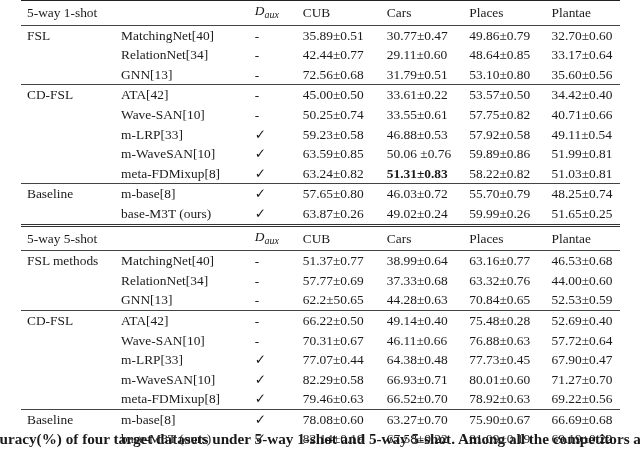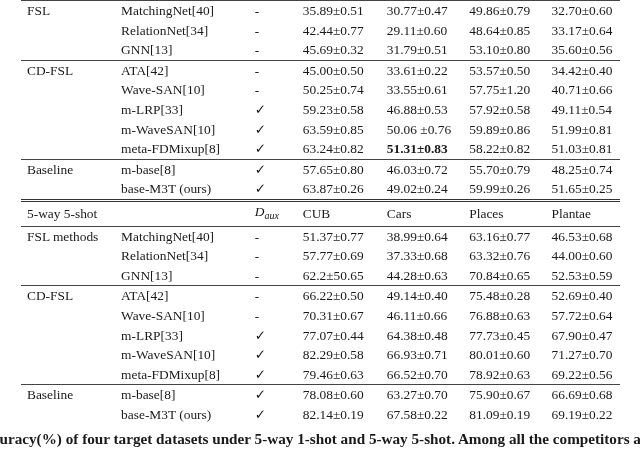--- a/index.html
+++ b/index.html
@@ -39,20 +39,28 @@
     <col style="width:96px">
       <col style="width:130px">
       <col style="width:50px">
     <col style="width:86px">
       <col style="width:84px">
       <col style="width:84px">
       <col style="width:69px">
   </colgroup>
   <tbody>
 
+    <tr class="top-rule">
+      <td class="c-group" colspan="2">5-way 1-shot</td>
+      <td class="c-daux hdr-daux"><span>D</span><sub>aux</sub></td>
+      <td>CUB</td>
+      <td>Cars</td>
+      <td>Places</td>
+      <td>Plantae</td>
+    </tr>
 
     <tr class="mid-rule">
       <td class="c-group">FSL</td>
       <td>MatchingNet[40]</td>
       <td class="c-daux">-</td>
       <td>35.89±0.51</td>
       <td>30.77±0.47</td>
       <td>49.86±0.79</td>
       <td>32.70±0.60</td>
     </tr>
@@ -62,41 +70,41 @@
       <td class="c-daux">-</td>
       <td>42.44±0.77</td>
       <td>29.11±0.60</td>
       <td>48.64±0.85</td>
       <td>33.17±0.64</td>
     </tr>
     <tr>
       <td class="c-group"></td>
       <td>GNN[13]</td>
       <td class="c-daux">-</td>
-      <td>45.69±0.32</td>
+      <td>72.56±0.68</td>
       <td>31.79±0.51</td>
       <td>53.10±0.80</td>
       <td>35.60±0.56</td>
     </tr>
     <tr class="mid-rule">
       <td class="c-group">CD-FSL</td>
       <td>ATA[42]</td>
       <td class="c-daux">-</td>
       <td>45.00±0.50</td>
       <td>33.61±0.22</td>
       <td>53.57±0.50</td>
       <td>34.42±0.40</td>
     </tr>
     <tr>
       <td class="c-group"></td>
       <td>Wave-SAN[10]</td>
       <td class="c-daux">-</td>
       <td>50.25±0.74</td>
       <td>33.55±0.61</td>
-      <td>57.75±1.20</td>
+      <td>57.75±0.82</td>
       <td>40.71±0.66</td>
     </tr>
     <tr>
       <td class="c-group"></td>
       <td>m-LRP[33]</td>
       <td class="c-daux">✓</td>
       <td>59.23±0.58</td>
       <td>46.88±0.53</td>
       <td>57.92±0.58</td>
       <td>49.11±0.54</td>

